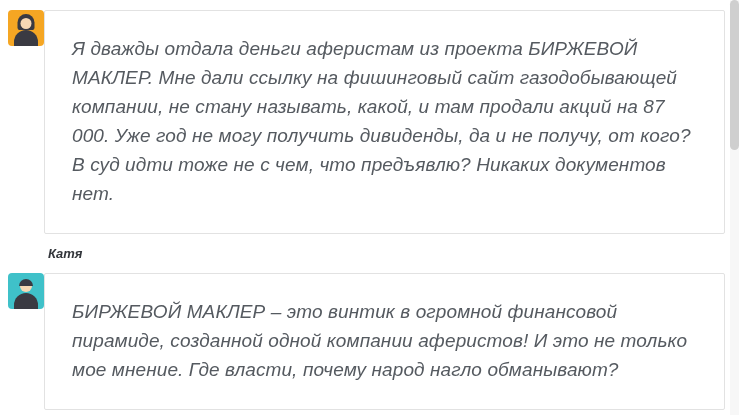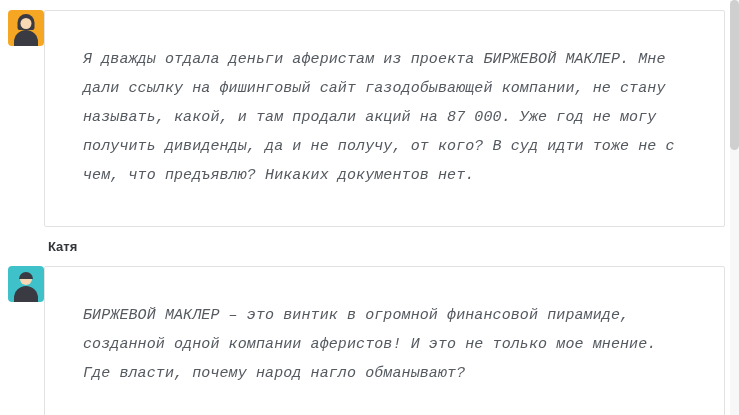--- a/index.html
+++ b/index.html
@@ -96,34 +96,35 @@
     padding-right: 14px;
   }
   .bubble {
     border: 1px solid #e2e2e2;
     background: #ffffff;
     border-radius: 2px;
     padding: 18px 22px 20px 22px;
     box-sizing: border-box;
   }
   .bubble p {
-    margin: 16px;
-    font-family: Liberation Mono, monospace;
+    margin: 5px;
+    font-family: Liberation Sans, sans-serif;
     font-style: italic;
-    font-size: 15px;
+    font-size: 19px;
     line-height: 29px;
     color: #555a60;
     letter-spacing: 0.1px;
   }
   .author {
     font-family: "Liberation Sans", sans-serif;
     font-weight: bold;
     font-size: 13px;
     color: #33363b;
     padding: 12px 0 0 4px;
+    font-style: italic;
   }
   .scrollbar {
     position: absolute;
     top: 0;
     right: 0;
     width: 9px;
     height: 415px;
     background: #f7f7f7;
   }
   .scrollbar .thumb {

